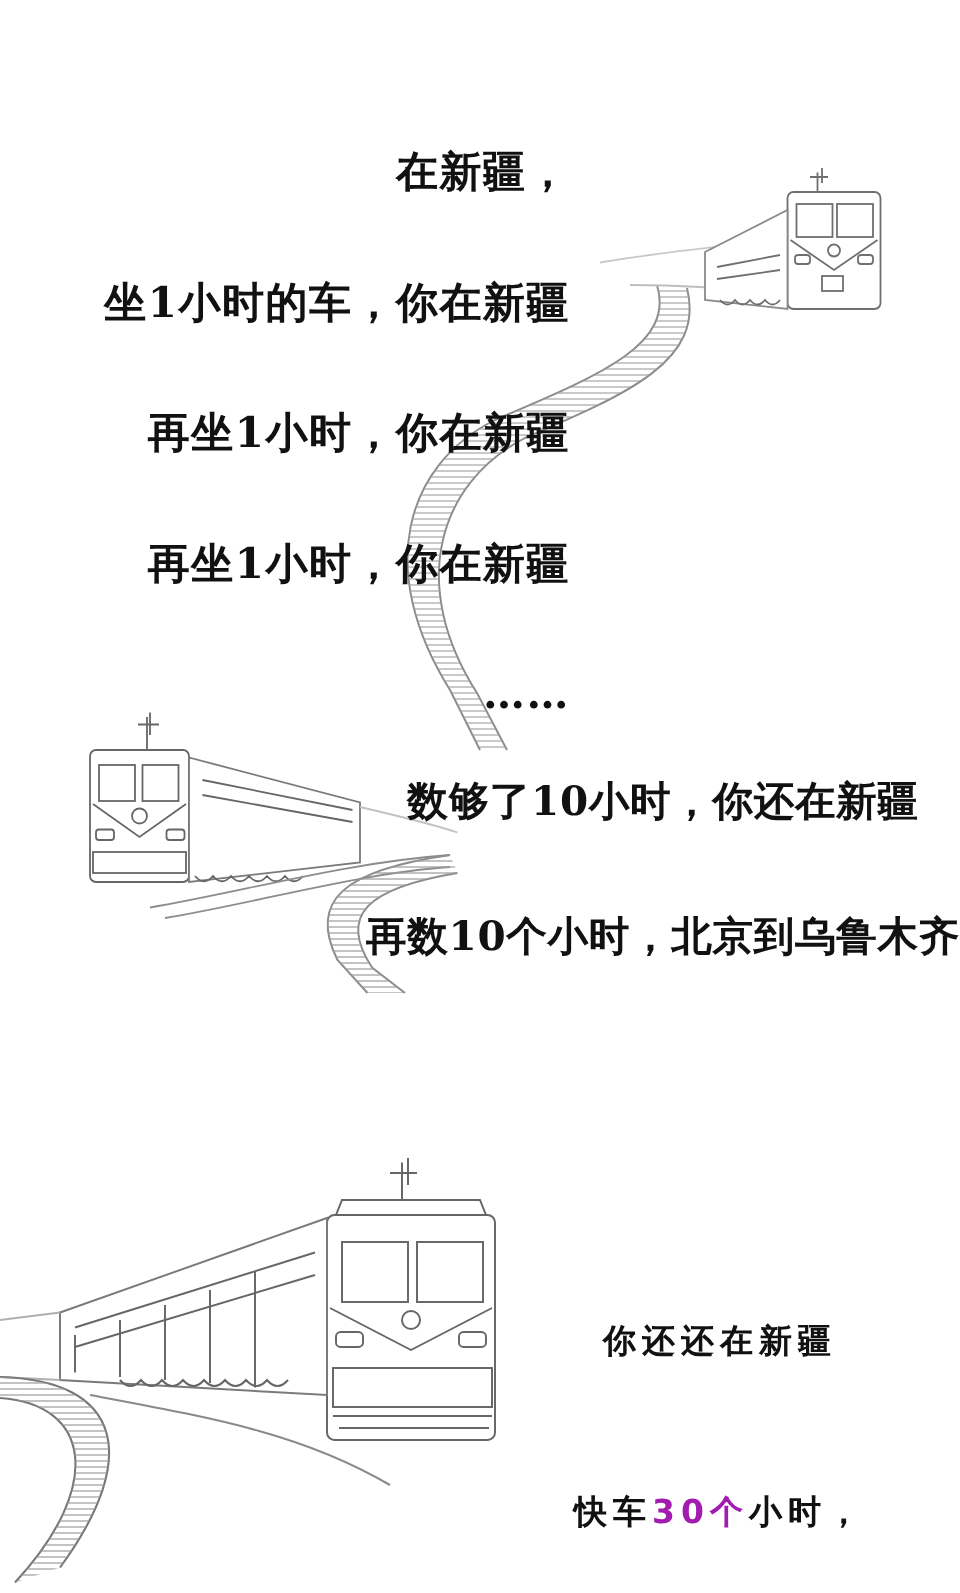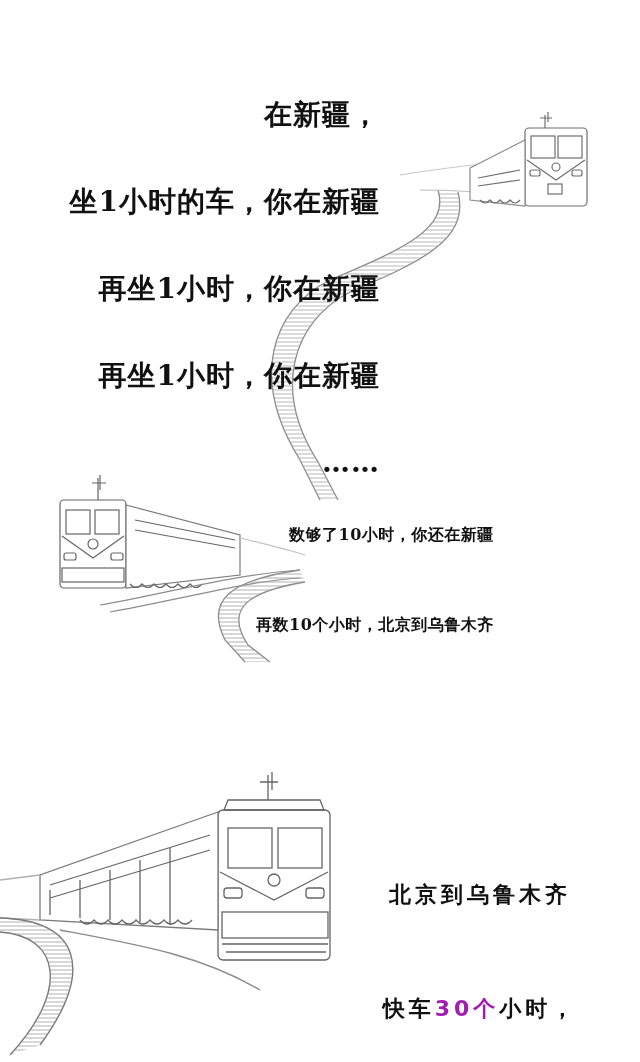--- a/index.html
+++ b/index.html
@@ -1,21 +1,21 @@
 <!DOCTYPE html>
 <html><head>
 <meta charset="utf-8">
 <style>
   html, body { margin: 0; padding: 0; background: #ffffff; }
   body { width: 640px; height: 1062px; position: relative; overflow: hidden;
          font-family: "DejaVu Serif", "Liberation Serif", serif; color: #111; }
   .art { position: absolute; left: 0; top: 0; width: 640px; height: 1062px; }
   .txt { position: absolute; font-weight: bold; white-space: pre; }
   .p1 { right: 260px; top: 42px; text-align: right; font-size: 28px; line-height: 29px; letter-spacing: 1px; }
-  .p2 { left: 244px; top: 460px; text-align: right; font-size: 16px; line-height: 30px; letter-spacing: 0.5px; margin-left: 12px; }
+  .p2 { left: 244px; top: 460px; text-align: center; font-size: 27px; line-height: 30px; letter-spacing: 0.5px; }
   .p3 { left: 330px; top: 800px; width: 300px; text-align: center; font-size: 22px; line-height: 38px; letter-spacing: 4px;
         font-family: "DejaVu Sans", "Liberation Sans", sans-serif; }
   .hl { color: #a21caf; }
   .line { display: block; }
 </style>
 </head>
 <body>
 
 <svg class="art" viewBox="0 0 640 1062" xmlns="http://www.w3.org/2000/svg">
   <defs>
@@ -107,18 +107,18 @@
   <span class="line">再坐1小时，你在新疆</span>
   <span class="line">……</span>
 </div>
 
 <div class="txt p2">
   <span class="line">数够了10小时，你还在新疆</span>
   <span class="line">再数10个小时，北京到乌鲁木齐</span>
 </div>
 
 <div class="txt p3">
-  <span class="line">北京到乌鲁木齐</span>
+  <span class="line">你还还在新疆</span>
   <span class="line"><span>快车</span><span class="hl">30个</span><span>小时，</span></span>
   
   
   
 </div>
 
 </body></html>

